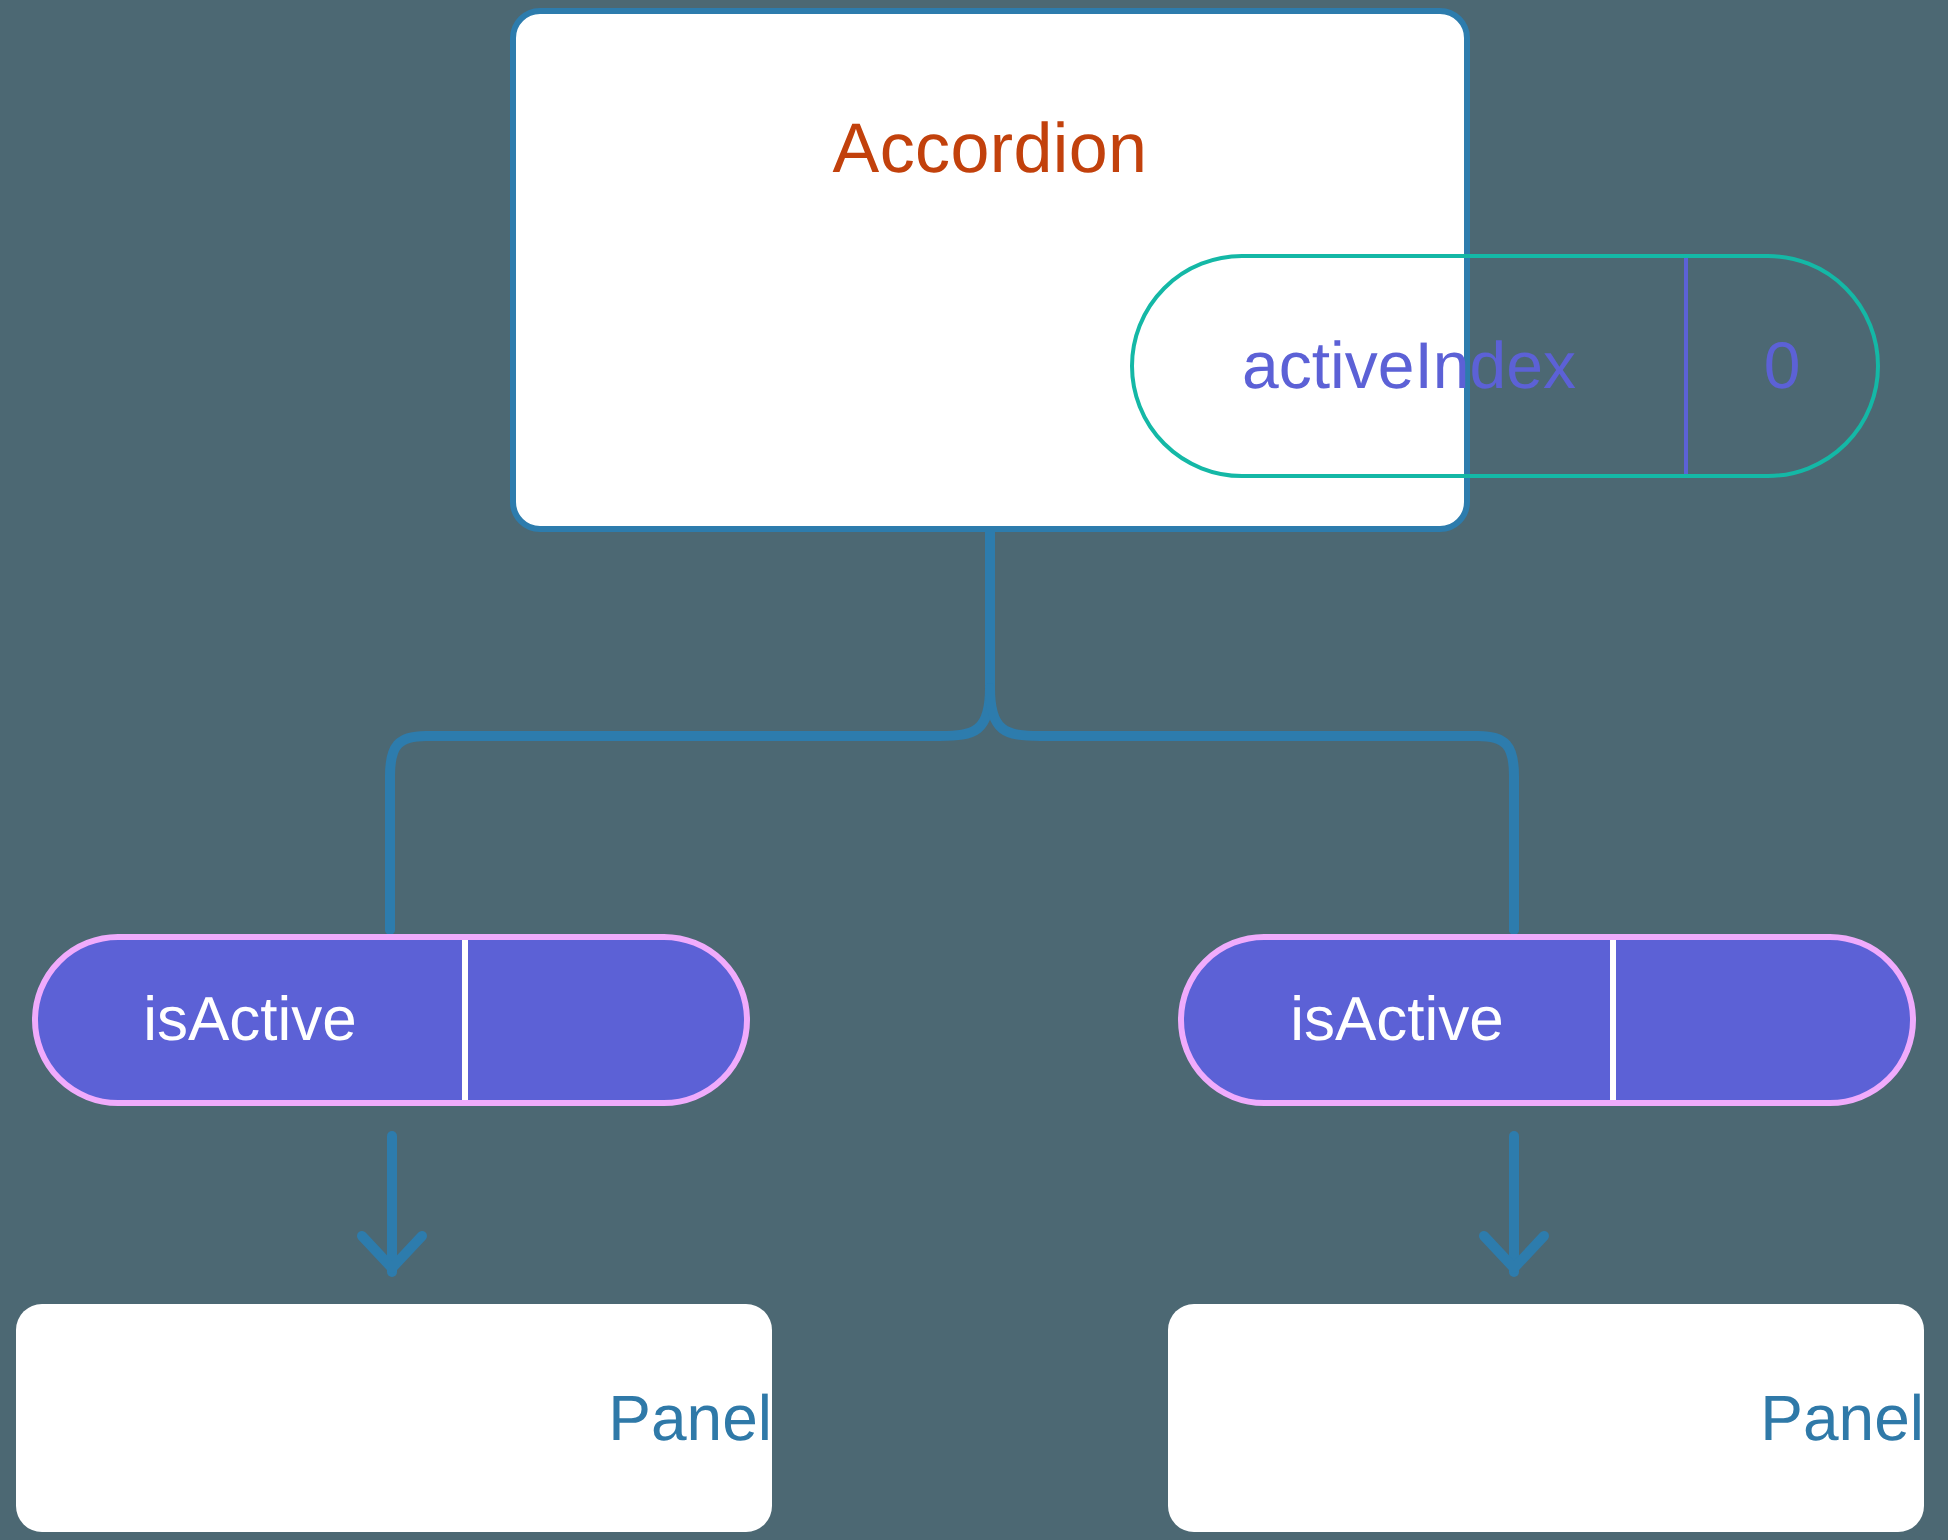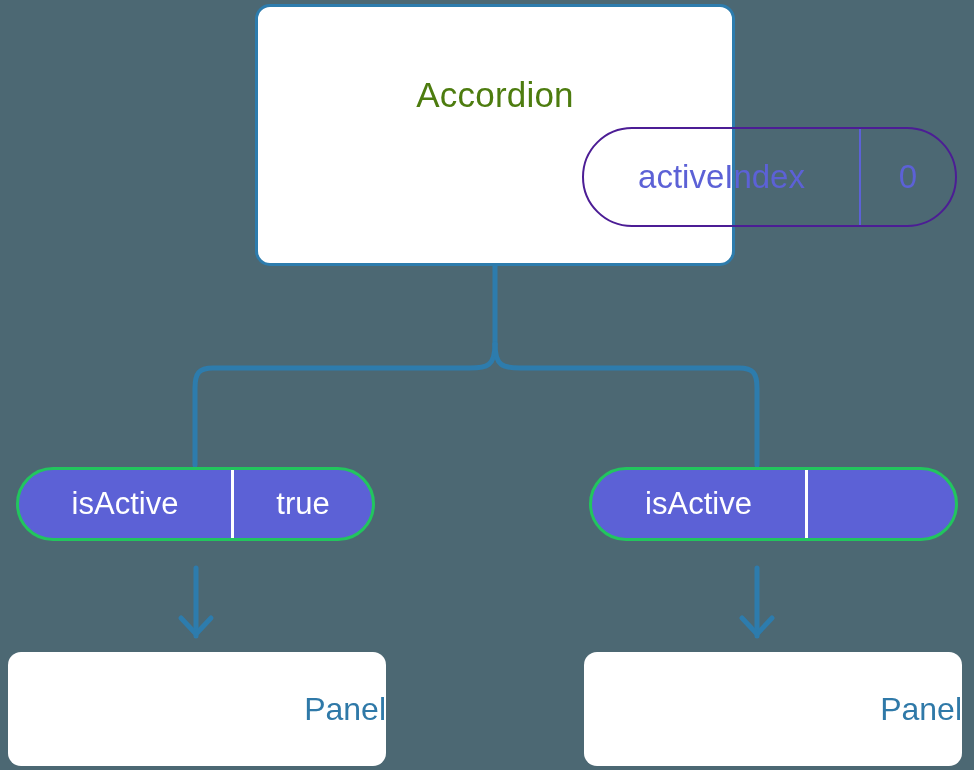--- a/index.html
+++ b/index.html
@@ -41,25 +41,24 @@
     top: 4px;
     width: 480px;
     height: 262px;
   }
   #accordion-title {
     position: absolute;
     left: 0;
     right: 0;
     top: 48px;
     text-align: center;
-    color: #4d7c0f;
+    color: #c2410c;
     font-size: 35px;
     font-weight: 400;
     letter-spacing: 0.2px;
-    margin-top: 20px;
   }
 
   
   .pill {
     position: absolute;
     display: flex;
     align-items: stretch;
     box-sizing: border-box;
     border-radius: 999px;
     overflow: hidden;
@@ -68,44 +67,44 @@
   .pill .pill-val {
     display: flex;
     align-items: center;
     justify-content: center;
     box-sizing: border-box;
     white-space: nowrap;
   }
 
   
   #state-pill {
-    left: 324px;
+    left: 307px;
     top: 120px;
     width: 375px;
-    height: 100px;
-    border: 2px solid #4c1d95;
+    height: 112px;
+    border: 2px solid #14b8a6;
     background: transparent;
   }
   #state-pill .pill-key {
     width: 277px;
     color: #5c61d6;
     font-size: 33px;
     border-right: 2px solid #5c61d6;
   }
   #state-pill .pill-val {
     flex: 1;
     color: #5c61d6;
     font-size: 33px;
   }
 
   
   .pill-solid {
     background: #5c61d6;
-    border: 3px solid #22c55e;
-    height: 74px;
+    border: 3px solid #f0abfc;
+    height: 86px;
   }
   .pill-solid .pill-key,
   .pill-solid .pill-val {
     color: #ffffff;
     font-size: 31px;
   }
   .pill-solid .pill-key {
     border-right: 3px solid #ffffff;
   }
 
@@ -181,21 +180,20 @@
     <div id="accordion-title">Accordion</div>
 
     <div class="pill" id="state-pill">
       <div class="pill-key">activeIndex</div>
       <div class="pill-val">0</div>
     </div>
   </div>
 
   <div class="pill pill-solid" id="prop-pill-left">
     <div class="pill-key">isActive</div>
-    <div class="pill-val">true</div>
   </div>
 
   <div class="panel-card" id="panel-left">
     <span class="panel-label">Panel</span>
   </div>
 
   <div class="pill pill-solid" id="prop-pill-right">
     <div class="pill-key">isActive</div>
   </div>
 

